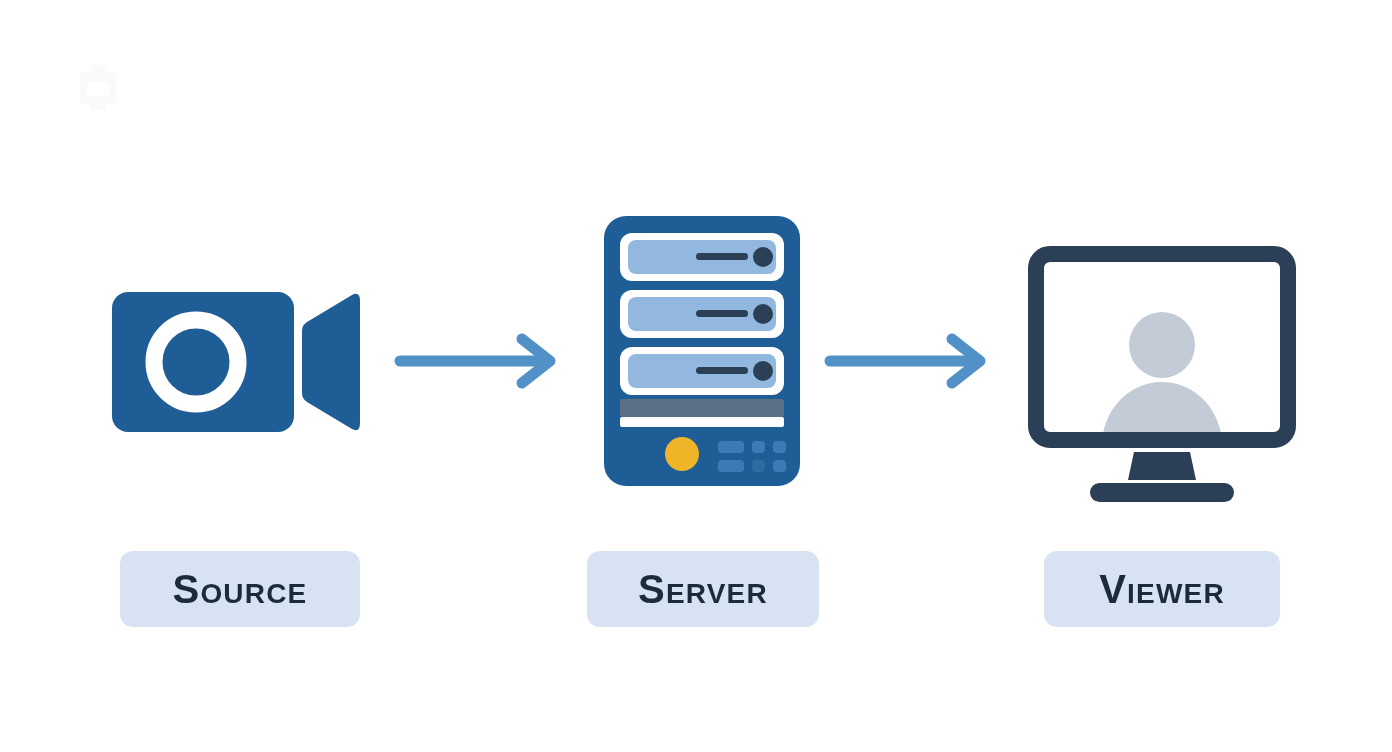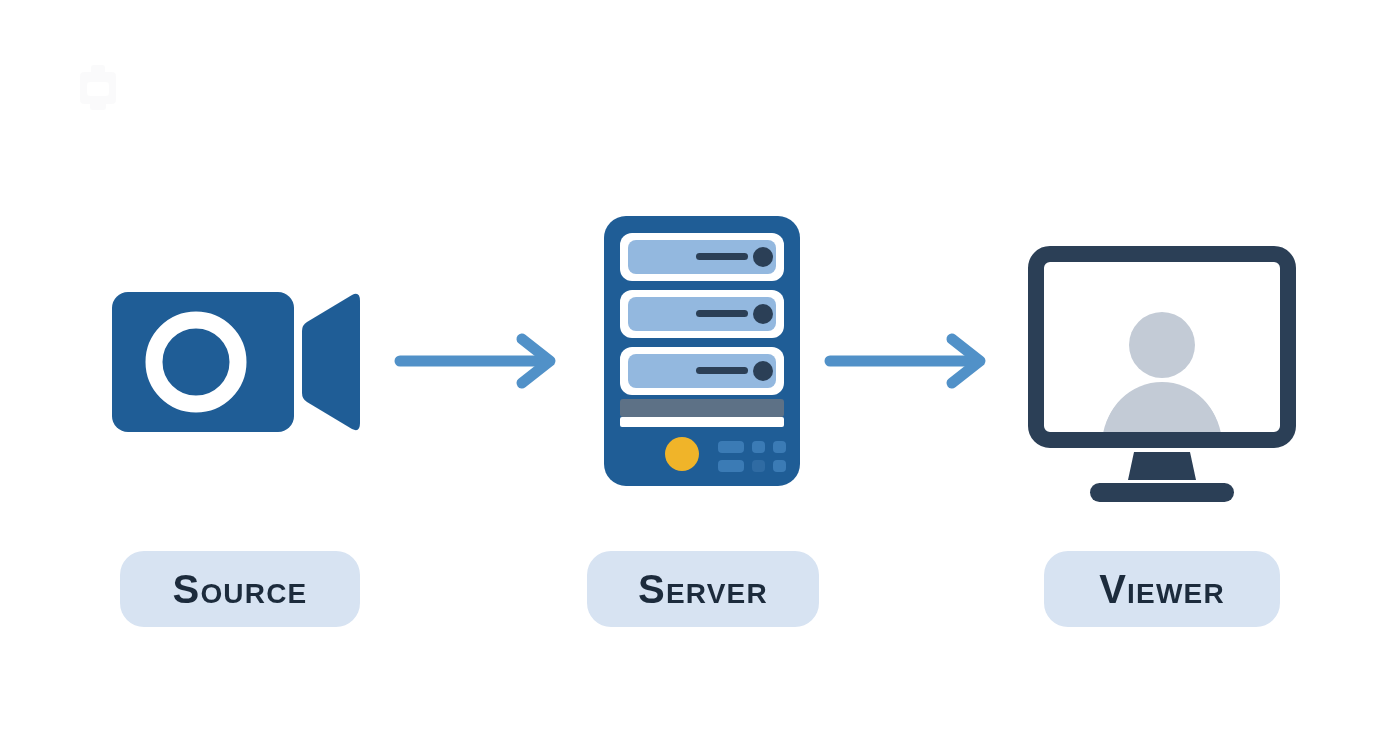--- a/index.html
+++ b/index.html
@@ -59,21 +59,21 @@
   #node-server  { left: 566px;  top: 198px; width: 272px; }
   #node-viewer  { left: 1026px; top: 240px; width: 272px; }
 
   #node-source .icon-box  { width: 272px; height: 252px; }
   #node-server .icon-box  { width: 272px; height: 316px; }
   #node-viewer .icon-box  { width: 272px; height: 274px; }
 
   
   .pill {
     background: #d7e3f2;
-    border-radius: 24px;
+    border-radius: 13px;
     color: #1c2b3c;
     font-family: "Liberation Sans", sans-serif;
     font-weight: bold;
     font-variant: small-caps;
     font-size: 40px;
     letter-spacing: 1.2px;
     line-height: 1;
     display: flex;
     align-items: center;
     justify-content: center;

